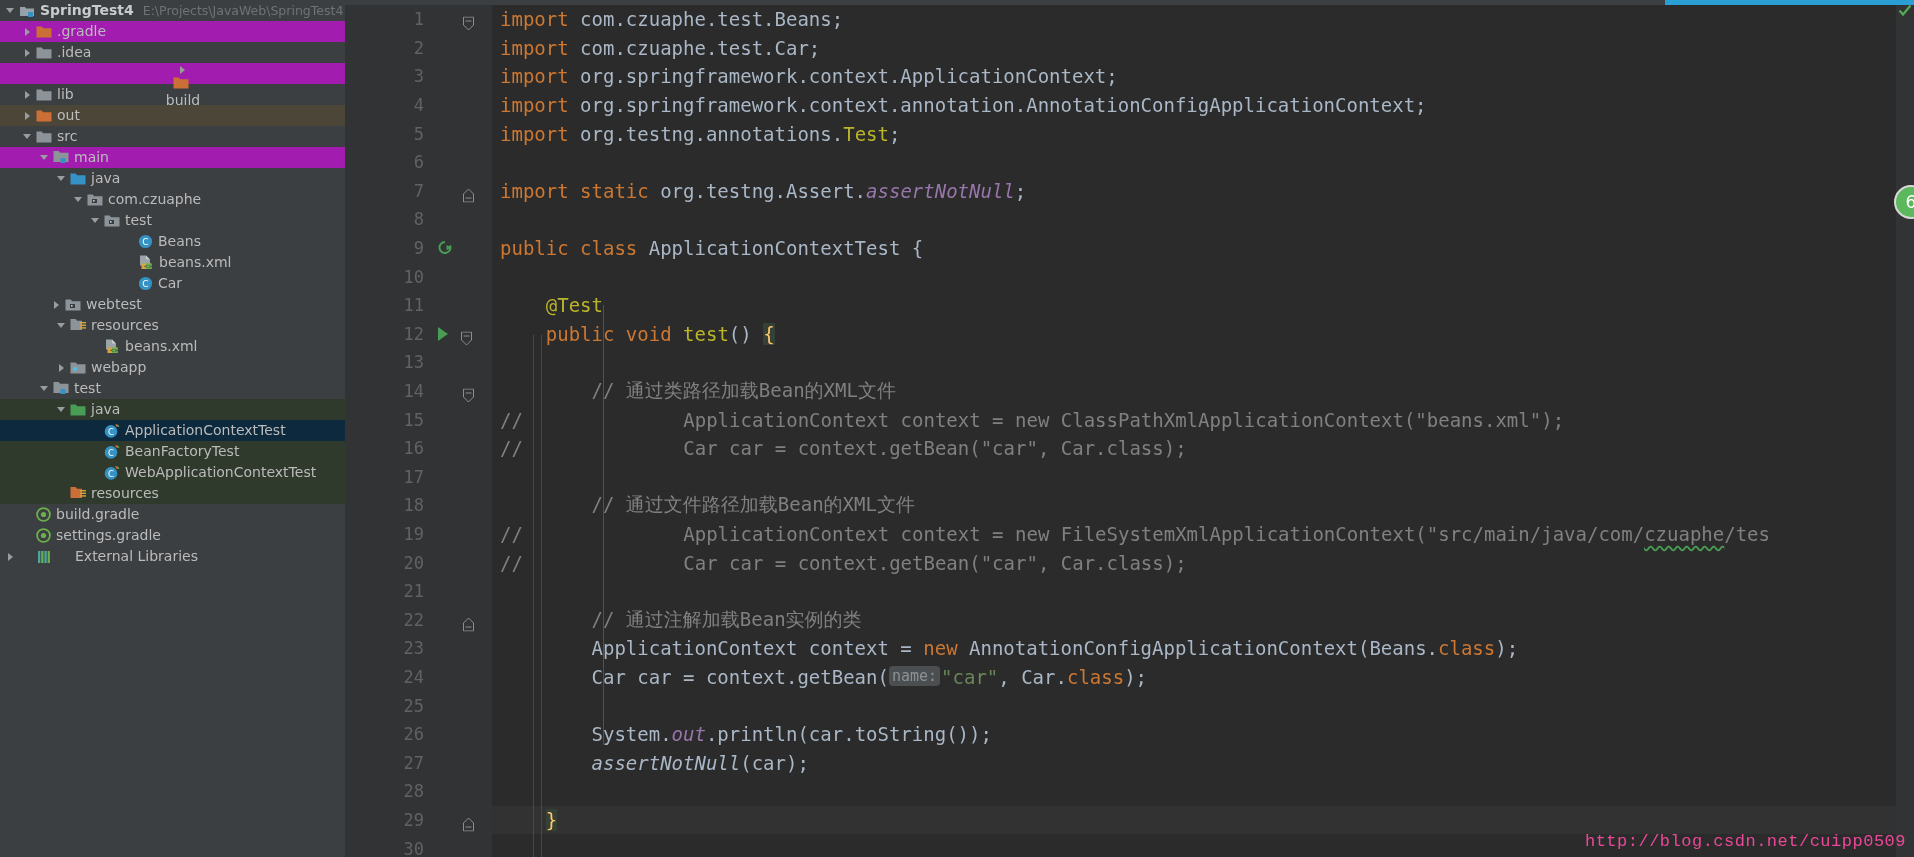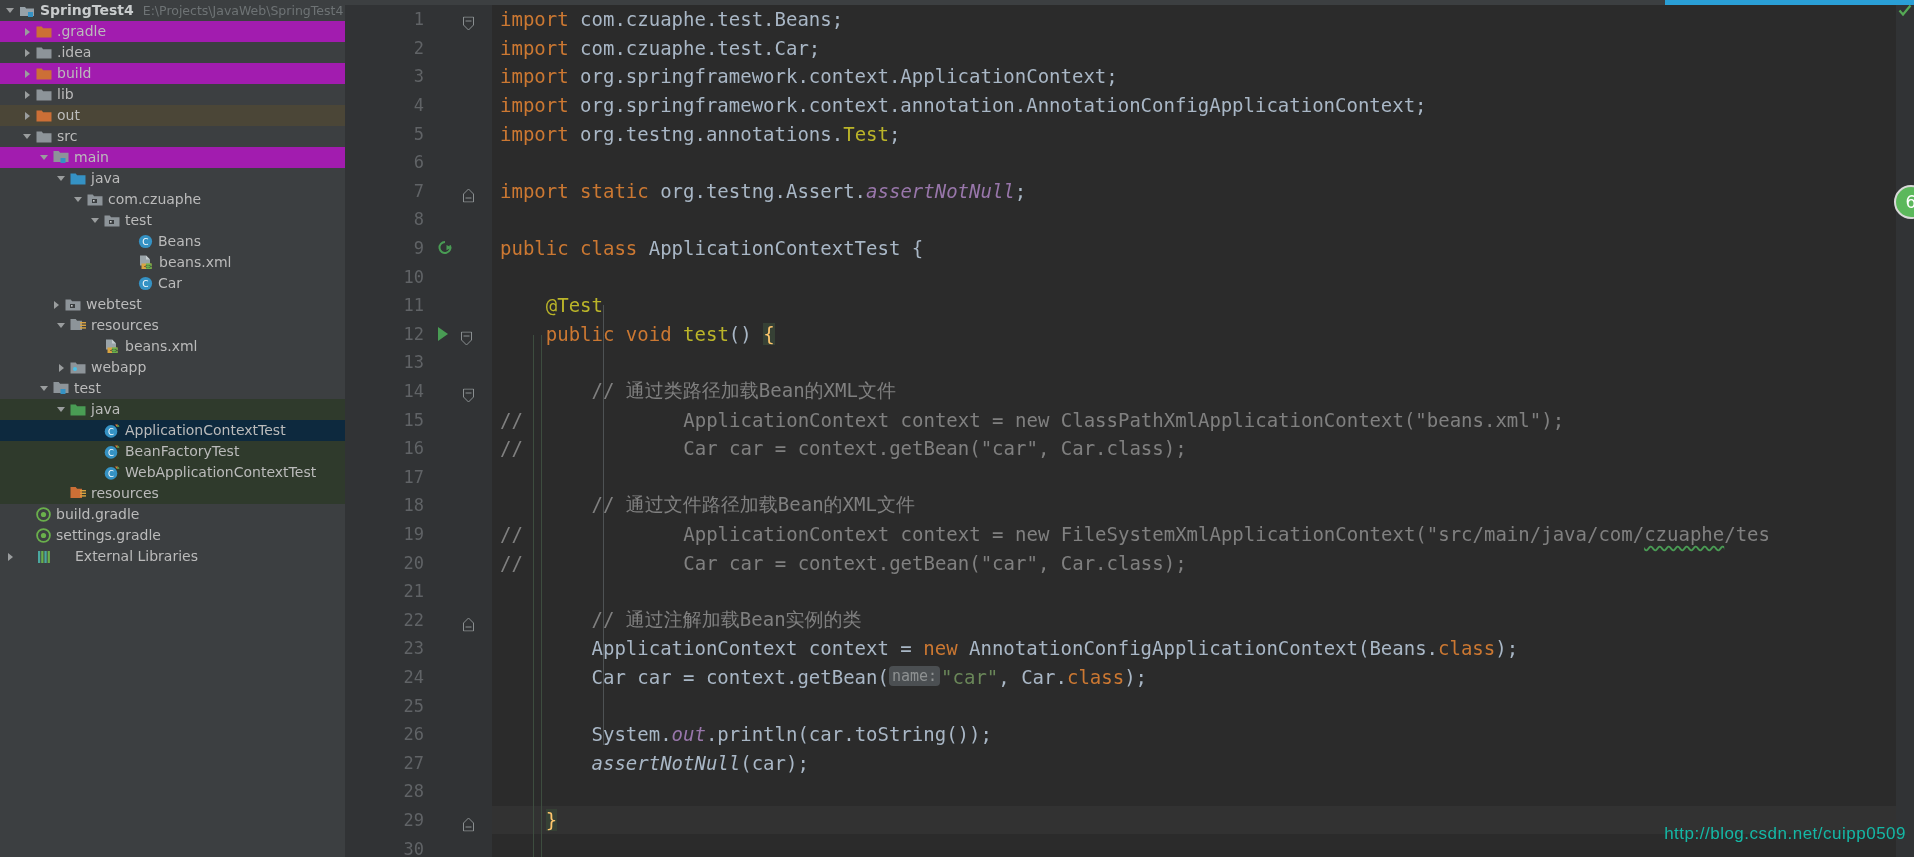--- a/index.html
+++ b/index.html
@@ -203,24 +203,24 @@
     color: #ffffff;
     font-size: 17px;
     font-family: "DejaVu Sans", sans-serif;
     display: flex; align-items: center; justify-content: center;
     z-index: 30;
   }
 
   #watermark {
     position: absolute;
     right: 8px;
-    bottom: 13px;
-    font-family: Liberation Sans, sans-serif;
+    bottom: 6px;
+    font-family: Liberation Mono, monospace;
     font-size: 17px;
-    color: #14b8a6;
+    color: #ec4899;
     letter-spacing: 0.5px;
     z-index: 25;
     pointer-events: none;
   }
 </style>
 </head>
 <body>
 
 <div id="app">
 
@@ -250,21 +250,21 @@
         </div>
         <div class="tree-row" style="padding-left: 21px;">
           <span class="twisty right"></span>
           <span class="ico">
             <svg width="16" height="14" viewBox="0 0 16 14">
               <path d="M0.5 1.5h5.2l1.4 1.8H15.5V12.5H0.5z" fill="#8d9499"></path>
             </svg>
           </span>
           <span class="lbl">.idea</span>
         </div>
-        <div class="tree-row alt" style="padding-left: 21px;">
+        <div class="tree-row alt" style="padding-left: 21px; flex-direction: column;">
           <span class="twisty right"></span>
           <span class="ico">
             <svg width="16" height="14" viewBox="0 0 16 14">
               <path d="M0.5 1.5h5.2l1.4 1.8H15.5V12.5H0.5z" fill="#cc6f36"></path>
             </svg>
           </span>
           <span class="lbl">build</span>
         </div>
         <div class="tree-row" style="padding-left: 21px;">
           <span class="twisty right"></span>

